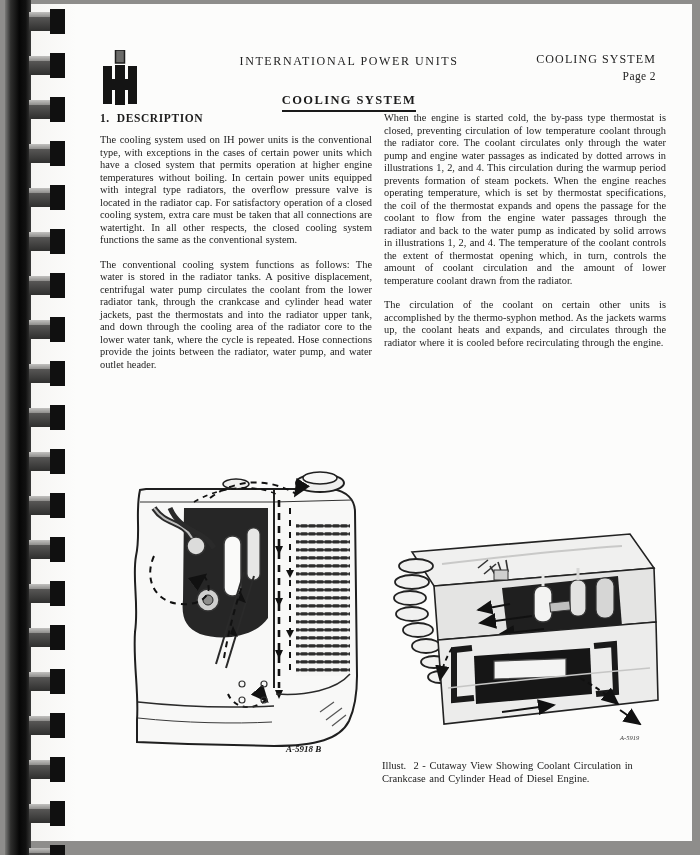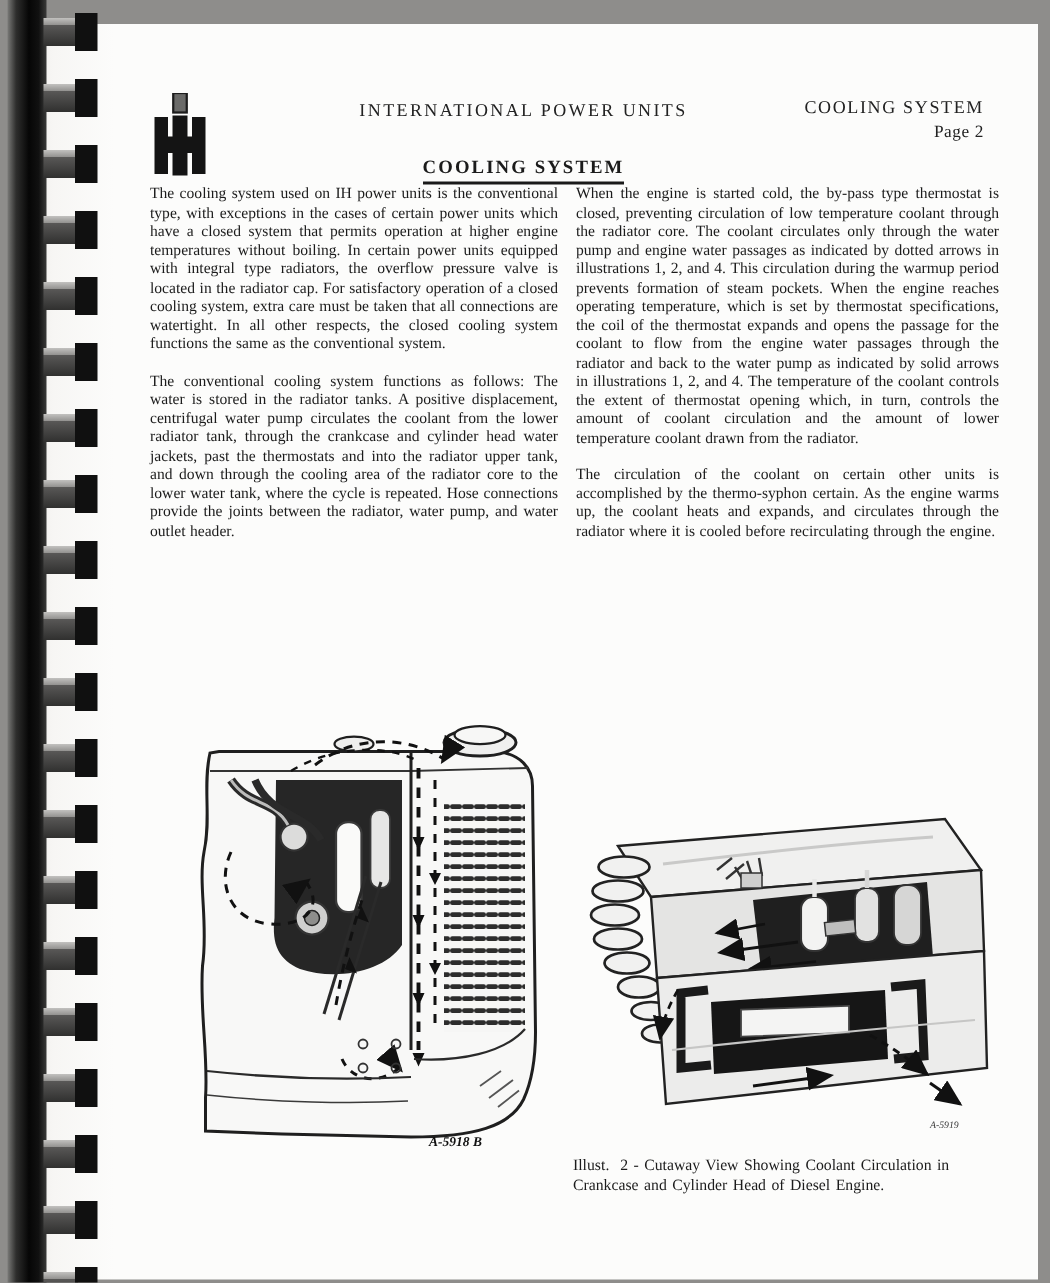--- a/index.html
+++ b/index.html
@@ -5,21 +5,21 @@
   html,body{margin:0;padding:0;}
   body{
     width:700px;height:855px;
     background:#8e8d8b;
     font-family:"Liberation Serif","DejaVu Serif",serif;
     position:relative;
     overflow:hidden;
   }
   .scan-frame{position:absolute;inset:0;}
   .page{
-    position:absolute;left:6px;top:16px;width:686px;height:837px;
+    position:absolute;left:6px;top:4px;width:686px;height:837px;
     background:linear-gradient(90deg,#e9e8e5 0px,#f7f6f4 30px,#fcfcfb 70px,#fcfcfb 100%);
     color:#1b1b1b;
     text-decoration:underline;
   }
   
   .binding{position:absolute;left:0;top:0;width:70px;height:855px;z-index:5;pointer-events:none;}
   .binding .spine{
     position:absolute;left:5px;top:0;width:26px;height:100%;
     background:linear-gradient(90deg,#7a7a78 0%,#2e2e2d 22%,#060606 55%,#111 80%,#3a3a39 100%);
   }
@@ -96,26 +96,27 @@
     <div class="corner-head">
       <div class="l1">COOLING SYSTEM</div>
       <div class="l2">Page 2</div>
     </div>
     <div class="doc-title">
       <span>COOLING SYSTEM</span>
     </div>
 
     <div class="columns">
       <div class="col left">
+        <p class="sec-heading">1.&nbsp;&nbsp;DESCRIPTION</p>
         <p class="body-par">The cooling system used on IH power units is the conventional type, with exceptions in the cases of certain power units which have a closed system that permits operation at higher engine temperatures without boiling. In certain power units equipped with integral type radiators, the overflow pressure valve is located in the radiator cap. For satisfactory operation of a closed cooling system, extra care must be taken that all connections are watertight. In all other respects, the closed cooling system functions the same as the conventional system.</p>
         <p class="body-par">The conventional cooling system functions as follows: The water is stored in the radiator tanks. A positive displacement, centrifugal water pump circulates the coolant from the lower radiator tank, through the crankcase and cylinder head water jackets, past the thermostats and into the radiator upper tank, and down through the cooling area of the radiator core to the lower water tank, where the cycle is repeated. Hose connections provide the joints between the radiator, water pump, and water outlet header.</p>
       </div>
       <div class="col right">
         <p class="body-par">When the engine is started cold, the by-pass type thermostat is closed, preventing circulation of low temperature coolant through the radiator core. The coolant circulates only through the water pump and engine water passages as indicated by dotted arrows in illustrations 1, 2, and 4. This circulation during the warmup period prevents formation of steam pockets. When the engine reaches operating temperature, which is set by thermostat specifications, the coil of the thermostat expands and opens the passage for the coolant to flow from the engine water passages through the radiator and back to the water pump as indicated by solid arrows in illustrations 1, 2, and 4. The temperature of the coolant controls the extent of thermostat opening which, in turn, controls the amount of coolant circulation and the amount of lower temperature coolant drawn from the radiator.</p>
-        <p class="body-par">The circulation of the coolant on certain other units is accomplished by the thermo-syphon certain. As the engine warms up, the coolant heats and expands, and circulates through the radiator where it is cooled before recirculating through the engine.</p>
+        <p class="body-par">The circulation of the coolant on certain other units is accomplished by the thermo-syphon method. As the jackets warms up, the coolant heats and expands, and circulates through the radiator where it is cooled before recirculating through the engine.</p>
       </div>
     </div>
 
     <div class="figure fig1">
       <svg viewBox="0 0 240 306" xmlns="http://www.w3.org/2000/svg">
         <defs>
           <pattern id="fins" width="8" height="8" patternUnits="userSpaceOnUse">
             <rect width="8" height="8" fill="#f6f6f5"></rect>
             <rect x="0" y="2.2" width="8" height="3.2" rx="1.5" fill="#2c2c2c"></rect>
           </pattern>

